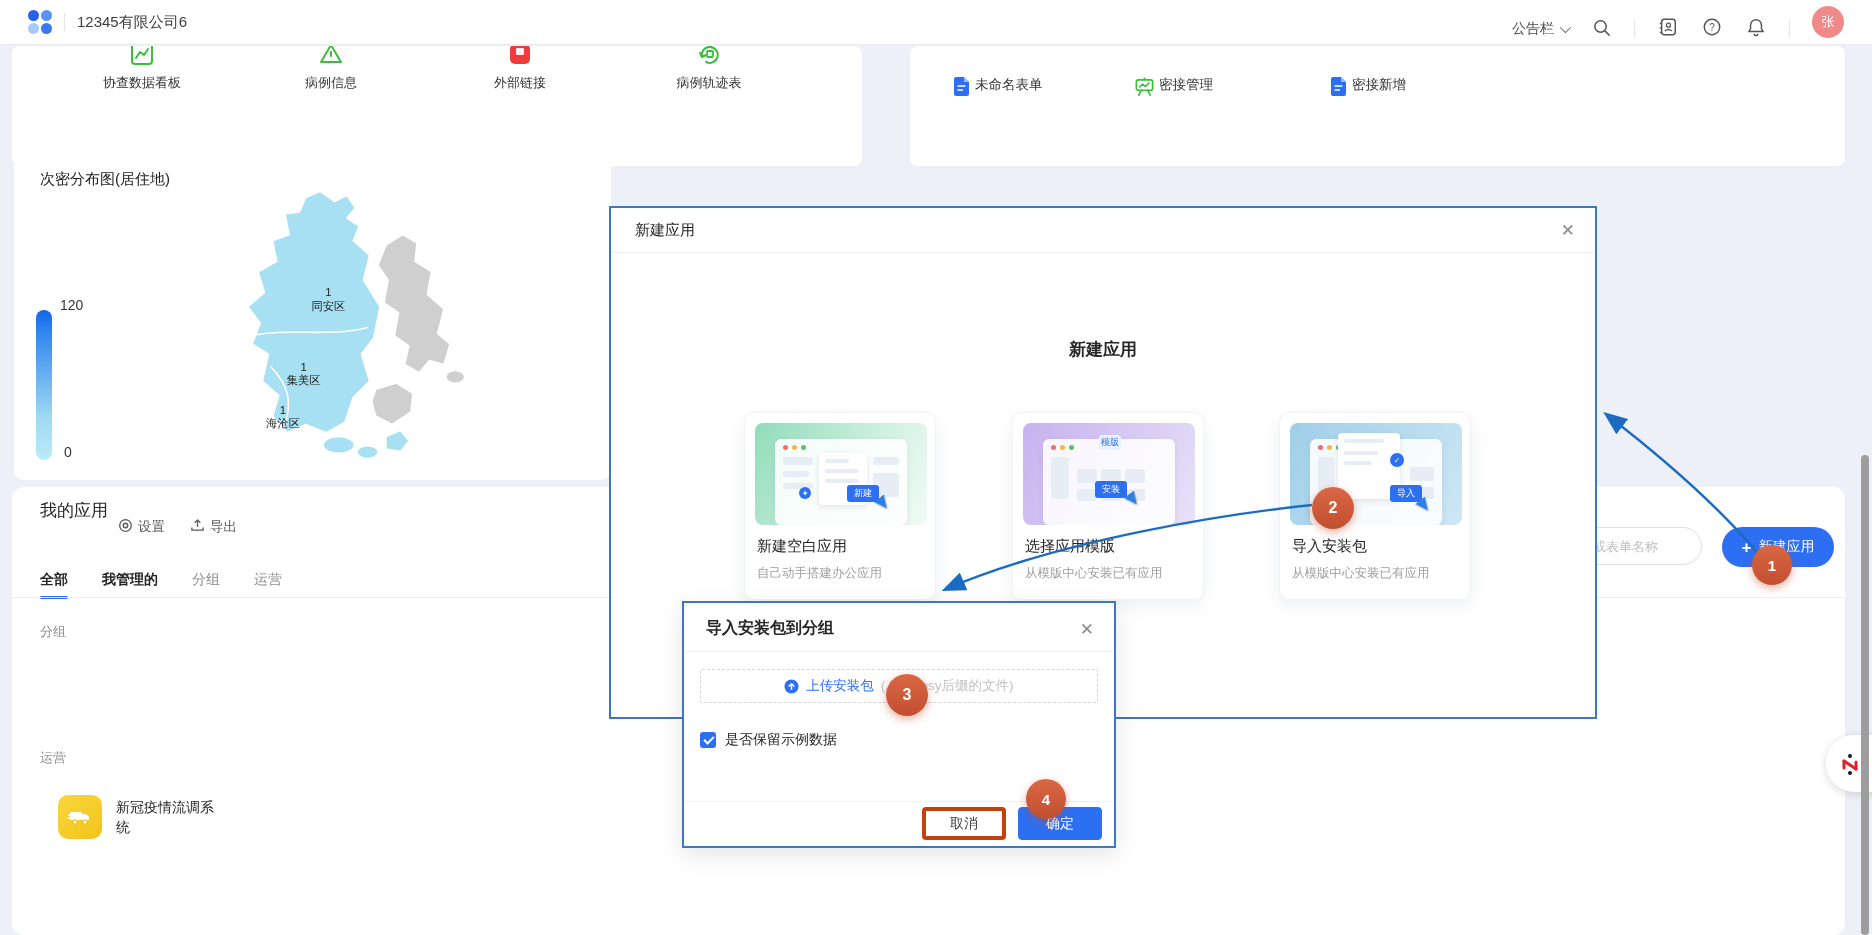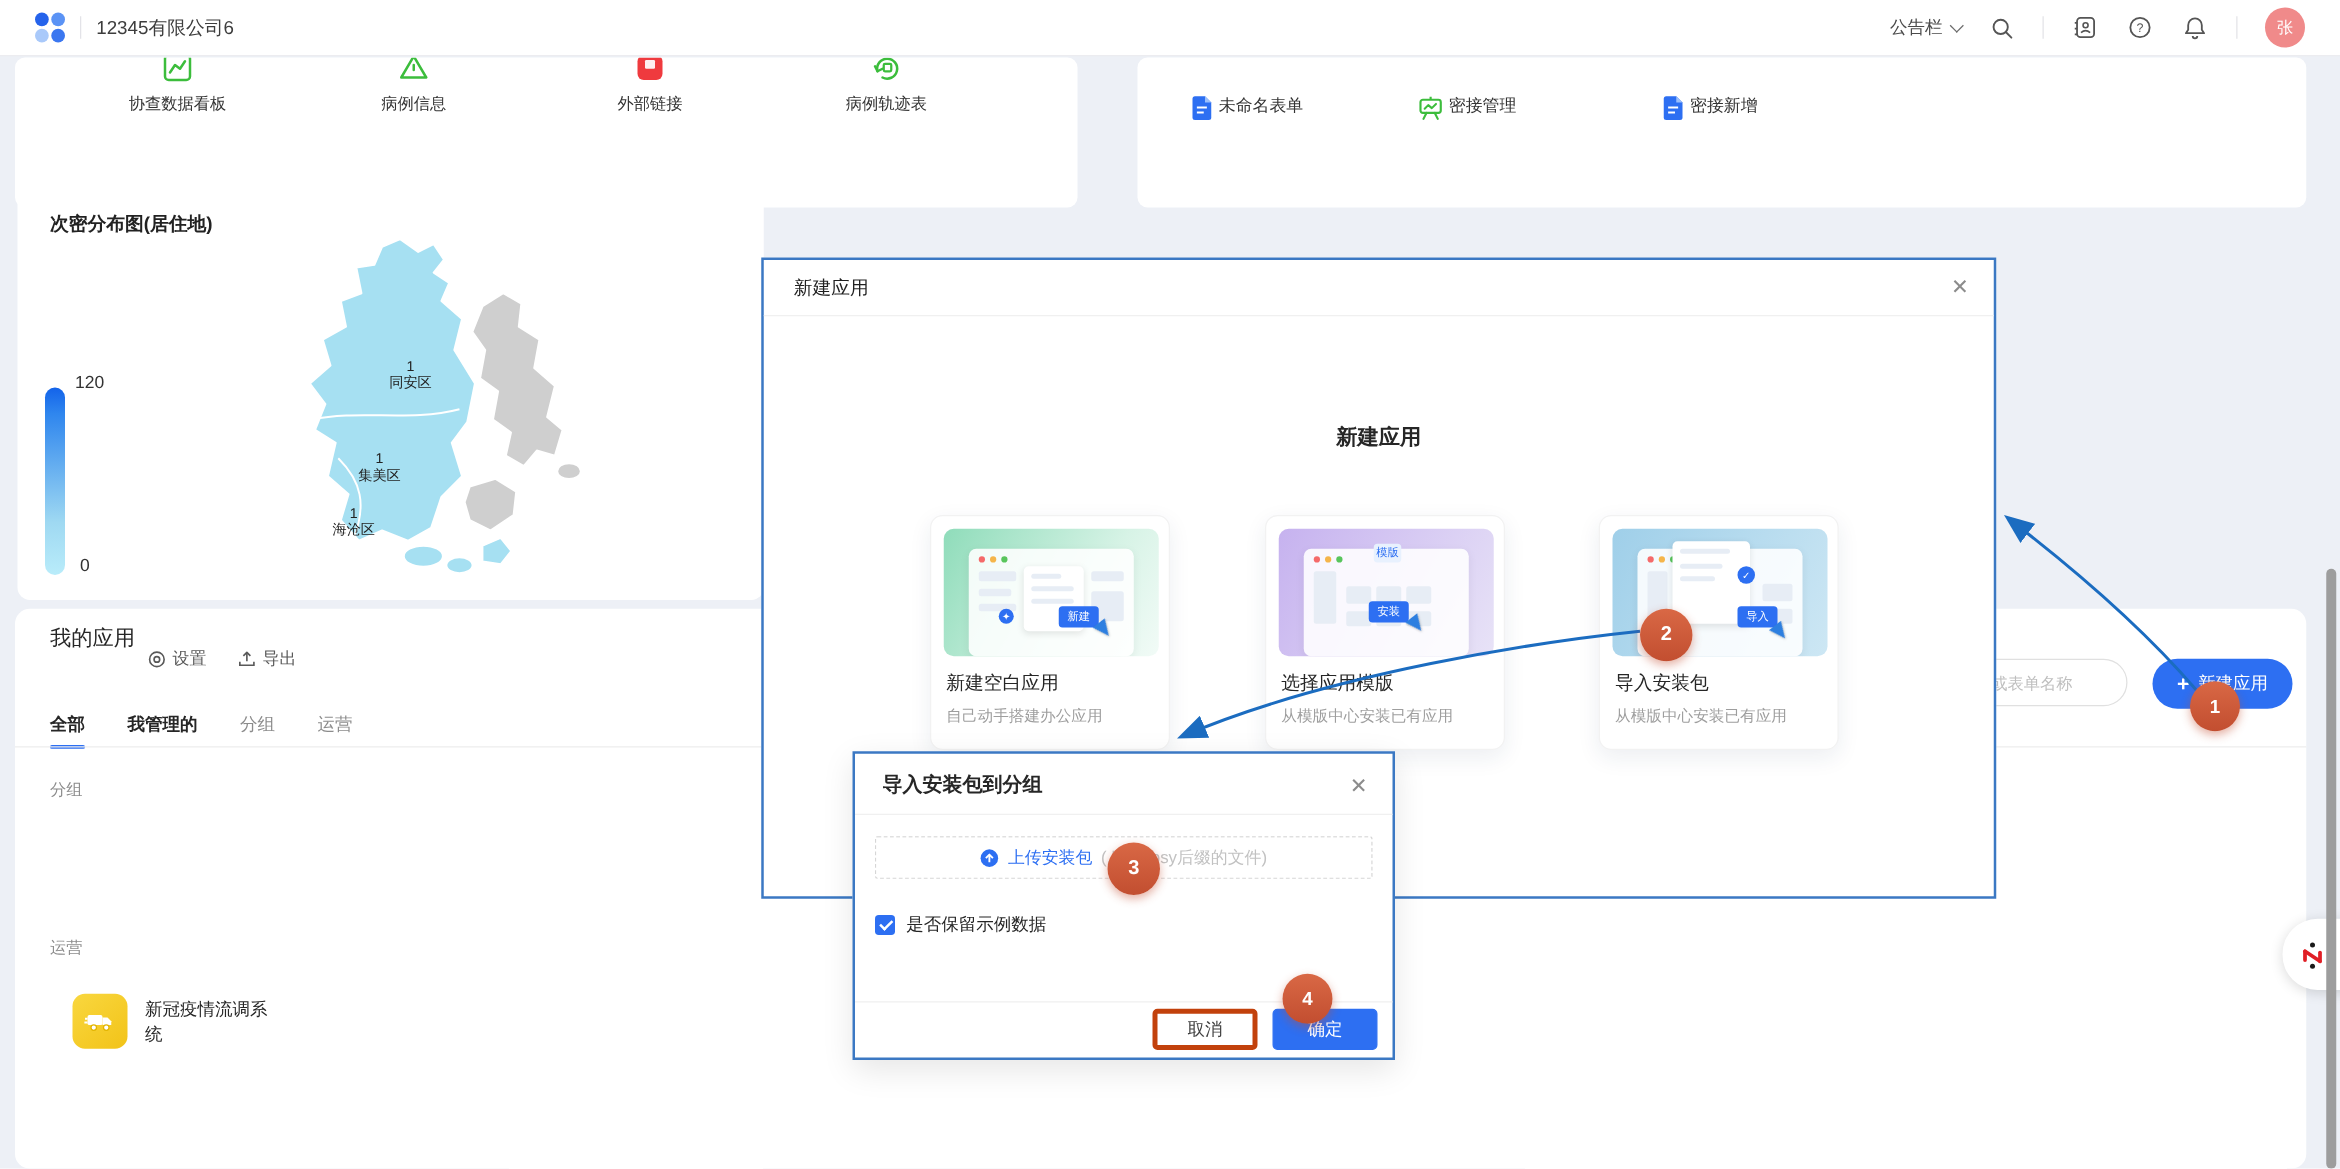--- a/index.html
+++ b/index.html
@@ -12,47 +12,47 @@
   .topbar{position:absolute;left:0;top:0;width:1872px;height:44px;background:#fff;display:flex;align-items:center;justify-content:space-between;padding:0 28px;z-index:50;box-shadow:0 1px 0 #ececf0}
   .tb-left{display:flex;align-items:center;gap:12px}
   .logo{width:24px;height:24px;display:grid;grid-template-columns:11px 11px;grid-template-rows:11px 11px;gap:2px}
   .logo i{border-radius:50%}
   .logo i:nth-child(1){background:#2563eb}
   .logo i:nth-child(2){background:#5b93f5}
   .logo i:nth-child(3){background:#a9c9fa}
   .logo i:nth-child(4){background:#3b77f0}
   .tb-divider{width:1px;height:18px;background:#e3e3e8}
   .company{font-size:15px;color:#3d3d3d}
-  .tb-right{display:flex;align-items:center;gap:22px}
+  .tb-right{display:flex;align-items:flex-end;gap:22px}
   .announce{display:flex;align-items:center;gap:6px;font-size:14px;color:#4a4a4a;cursor:pointer}
   .chev{width:8px;height:8px;border-right:1.5px solid #6b6b6b;border-bottom:1.5px solid #6b6b6b;transform:rotate(45deg) translateY(-2px)}
   .tb-ic{width:22px;height:22px;display:flex;align-items:center;justify-content:center}
   .avatar{width:32px;height:32px;border-radius:50%;background:#f08a8a;color:#fff;font-size:13px;display:flex;align-items:center;justify-content:center}
 
   
   .qcard{position:absolute;top:46px;height:120px;background:#fff;border-radius:8px;overflow:hidden}
   .qcard1{left:12px;width:850px}
   .qcard2{left:910px;width:935px}
   .qitem{position:absolute;width:132px;text-align:center;top:0}
   .qicon-clip{height:24px;overflow:hidden;display:flex;justify-content:center}
   .qicon-clip svg{transform:translateY(-5px)}
   .qlabel{margin-top:4px;font-size:13px;color:#333}
   .qritem{position:absolute;top:30px;display:flex;align-items:flex-start;gap:4px;font-size:13.5px;color:#333}
 
   
   .map-card{position:absolute;left:14px;top:150px;width:597px;height:330px;background:#fff;border-radius:10px}
-  .map-title{position:absolute;left:26px;top:20px;font-size:15px;font-weight:bold;color:#222}
+  .map-title{position:absolute;left:26px;top:20px;font-size:15px;font-weight:normal;color:#222}
   .legend-bar{position:absolute;left:22px;top:160px;width:16px;height:150px;border-radius:8px;background:linear-gradient(#1363ea 0%,#2f86ee 14%,#9fd9f2 72%,#b9ecfa 100%)}
   .legend-max{position:absolute;left:46px;top:147px;font-size:14px;color:#333}
   .legend-min{position:absolute;left:50px;top:294px;font-size:14px;color:#333}
 
   
   .panel{position:absolute;left:12px;top:487px;width:1833px;height:448px;background:#fff;border-radius:12px;z-index:1}
   .panel-title{position:absolute;left:28px;top:12px;font-size:17px;font-weight:normal}
-  .panel-action{position:absolute;top:31px;display:flex;align-items:center;gap:5px;font-size:13.5px;color:#595959;cursor:pointer}
+  .panel-action{position:absolute;top:31px;display:flex;gap:5px;font-size:13.5px;color:#595959;cursor:pointer}
   .tabs{position:absolute;left:28px;top:84px;display:flex;gap:34px;font-size:14px}
   .tab{color:#8c8c8c;padding-bottom:10px;position:relative;cursor:pointer}
   .tab.strong{color:#262626;font-weight:bold}
   .tab.active{color:#262626;font-weight:bold}
   .tab.active::after{content:"";position:absolute;left:0;bottom:0;width:100%;height:3px;background:#2d6ff2;border-radius:2px}
   .tabs-divider{position:absolute;left:0;top:110px;width:1833px;height:1px;background:#ededed}
   .grp-label{position:absolute;left:28px;font-size:13px;color:#8c8c8c}
   .app-row{position:absolute;left:46px;display:flex;align-items:center;gap:14px}
   .app-ic{width:44px;height:44px;border-radius:10px;display:flex;align-items:center;justify-content:center;flex:0 0 auto}
   .app-ic.purple{background:linear-gradient(140deg,#a055ef,#7a3bdc)}

